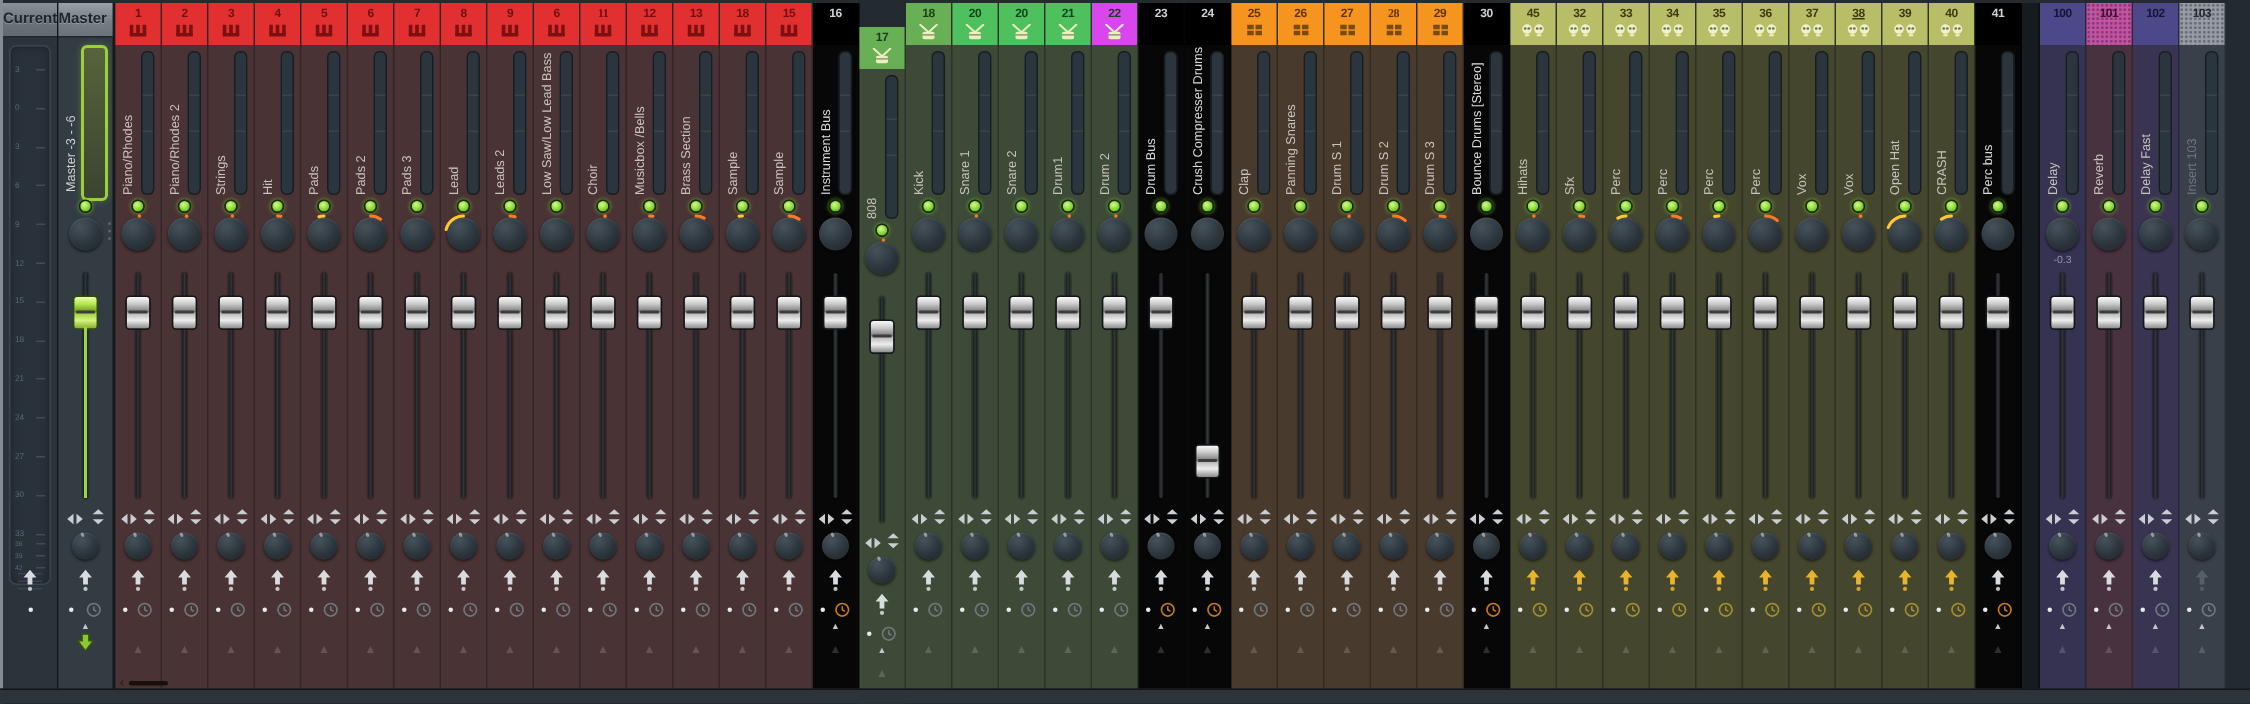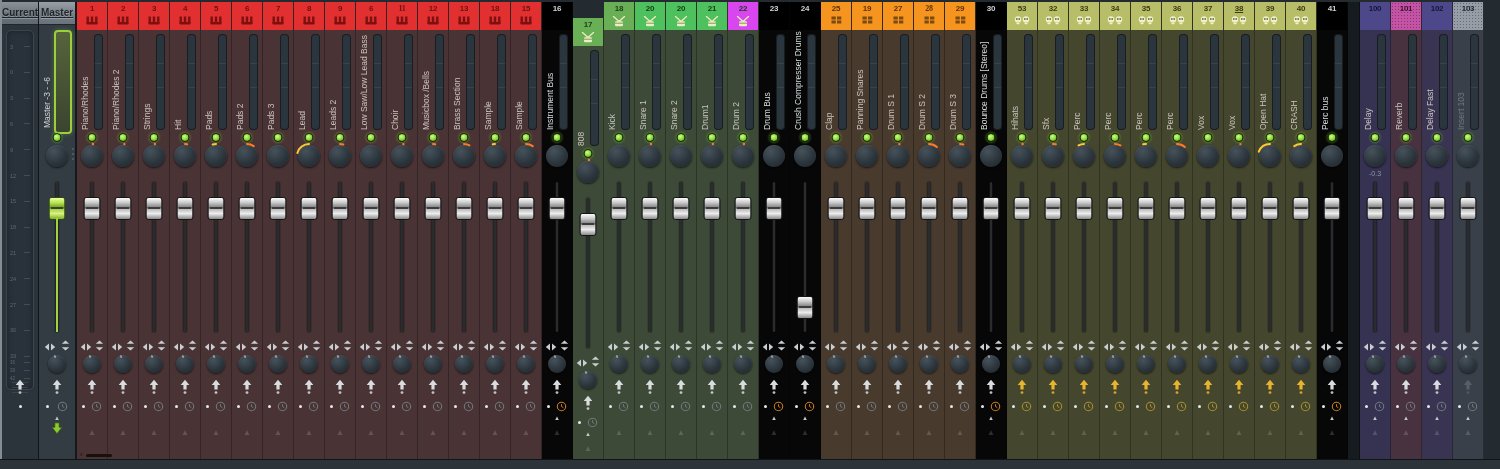--- a/index.html
+++ b/index.html
@@ -6,23 +6,23 @@
   .window{position:relative;width:1500px;height:469px;background:#232a30;overflow:hidden;
           font-family:"Liberation Sans",sans-serif;-webkit-font-smoothing:antialiased;}
   .leftedge{position:absolute;left:0;top:0;width:2px;height:100%;background:#848d93;}
   #strips{position:absolute;left:2px;top:2px;height:458px;display:flex;}
   .strip{position:relative;height:458px;flex:0 0 auto;}
   .cur{width:36px;background:#2c343b;border-right:1px solid #11161b;}
   .mst{width:36px;background:#333c43;border-right:2px solid #14191d;}
   .chan{width:30px;border-right:1px solid rgba(0,0,0,0.28);}
   .gapcol{width:11px;background:#161b20;border-right:1px solid #0c1014;}
 
-  .ghdr{position:absolute;top:0;left:0;right:0;height:22px;text-align:center;line-height:21px;
+  .ghdr{position:absolute;top:0;left:0;right:0;height:22px;text-align:left;line-height:21px;
         font-size:10px;font-weight:bold;color:#1d242a;text-shadow:0 1px 0 rgba(255,255,255,0.25);
-        background:linear-gradient(180deg,#99a1a7,#767f86 55%,#6a737a);border-bottom:1px solid #20262b;text-decoration:underline;}
+        background:linear-gradient(180deg,#99a1a7,#767f86 55%,#6a737a);border-bottom:1px solid #20262b;}
   .cur .ghdr{background:linear-gradient(180deg,#8b9399,#6b747b 55%,#606970);}
 
   .hdr{position:absolute;top:0;left:0;right:0;height:28px;}
   .hdr.dotted::after{content:'';position:absolute;inset:0;
         background-image:radial-gradient(rgba(0,0,0,0.32) 0.8px, transparent 0.95px);background-size:3px 3px;}
   .hnum{position:absolute;top:2px;left:0;width:100%;text-align:center;font-size:8px;font-weight:bold;letter-spacing:-0.3px;}
   .hicon{position:absolute;top:14px;left:0;width:100%;display:flex;justify-content:center;}
 
   .name{position:absolute;top:30px;left:3px;width:11px;height:98px;writing-mode:vertical-rl;
         transform:rotate(180deg);font-size:8.5px;line-height:11px;color:#c9c3bd;white-space:nowrap;overflow:visible;}
@@ -1599,21 +1599,21 @@
           <span class="dot"></span>
           <span class="clockic"><svg width="11" height="11" viewBox="0 0 11 11">
               <circle cx="5.5" cy="5.5" r="4.2" fill="none" stroke="#70787e" stroke-width="1.1"></circle>
               <path d="M5.5 3.2 V5.5 L7.3 6.6" fill="none" stroke="#70787e" stroke-width="1"></path>
             </svg></span>
         </div>
         <div class="tri">▲</div>
       </div>
       <div class="strip chan" style="background: rgb(73, 58, 46);">
         <div class="hdr" style="background: rgb(245, 148, 30);">
-          <div class="hnum" style="color: rgb(95, 51, 5);">19</div>
+          <div class="hnum" style="color: rgb(95, 51, 5);">26</div>
           <div class="hicon">
             <svg width="11" height="8" viewBox="0 0 11 8">
               <g fill="#7a4a10">
                 <rect x="0.5" y="0.5" width="4.3" height="3"></rect>
                 <rect x="6" y="0.5" width="4.3" height="3"></rect>
                 <rect x="0.5" y="4.5" width="4.3" height="3"></rect>
                 <rect x="6" y="4.5" width="4.3" height="3"></rect>
               </g>
             </svg>
           </div>
@@ -1876,21 +1876,21 @@
           <span class="clockic"><svg width="11" height="11" viewBox="0 0 11 11">
               <circle cx="5.5" cy="5.5" r="4.2" fill="none" stroke="#c87a1e" stroke-width="1.1"></circle>
               <path d="M5.5 3.2 V5.5 L7.3 6.6" fill="none" stroke="#c87a1e" stroke-width="1"></path>
             </svg></span>
         </div>
         <div class="caret">▴</div>
         <div class="tri">▲</div>
       </div>
       <div class="strip chan" style="background: rgb(69, 70, 46);">
         <div class="hdr" style="background: rgb(184, 189, 104);">
-          <div class="hnum" style="color: rgb(60, 60, 16);">53</div>
+          <div class="hnum" style="color: rgb(60, 60, 16);">45</div>
           <div class="hicon">
             <svg width="16" height="9" viewBox="0 0 16 9">
               <circle cx="4" cy="3.4" r="3.2" fill="#eef2c4"></circle>
               <circle cx="2.8" cy="3" r="0.9" fill="rgba(0,0,0,0.55)"></circle>
               <circle cx="5.2" cy="3" r="0.9" fill="rgba(0,0,0,0.55)"></circle>
               <rect x="2.4" y="6.8" width="3.2" height="1.4" rx="0.7" fill="#eef2c4"></rect>
               <circle cx="12" cy="3.4" r="3.2" fill="#eef2c4"></circle>
               <circle cx="10.8" cy="3" r="0.9" fill="rgba(0,0,0,0.55)"></circle>
               <circle cx="13.2" cy="3" r="0.9" fill="rgba(0,0,0,0.55)"></circle>
               <rect x="10.4" y="6.8" width="3.2" height="1.4" rx="0.7" fill="#eef2c4"></rect>

